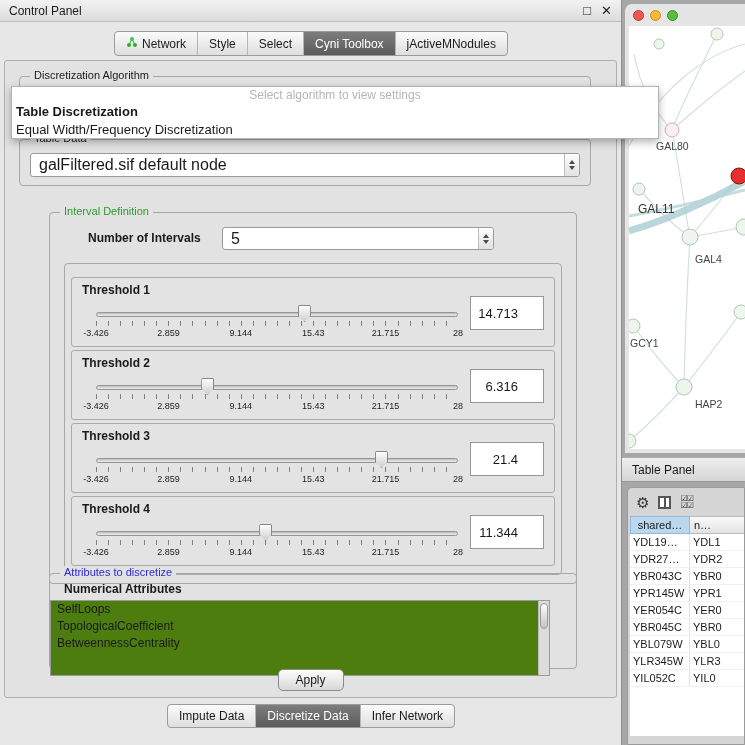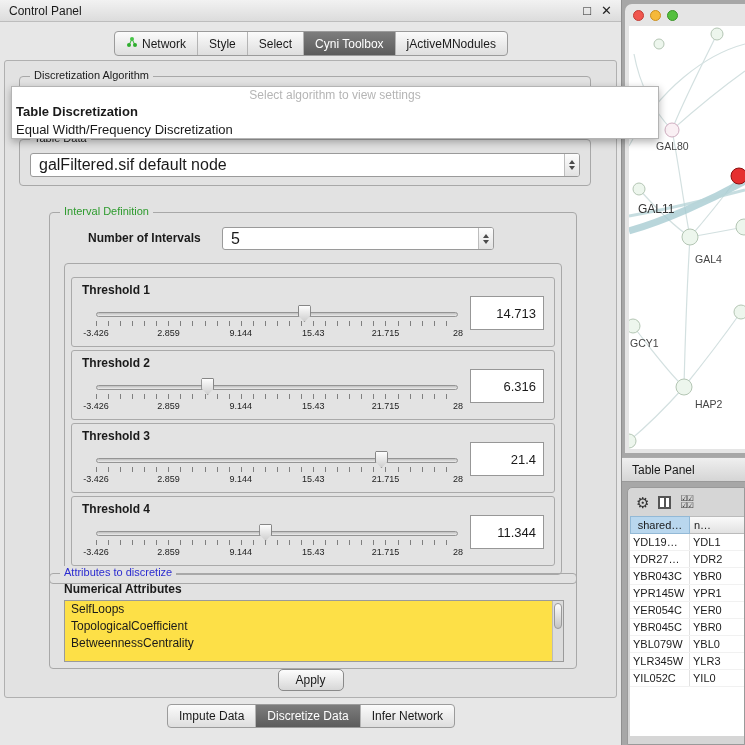--- a/index.html
+++ b/index.html
@@ -68,25 +68,25 @@
         background:linear-gradient(#fdfdfd,#cfcfcf); border:1px solid #868686;
         clip-path:polygon(8% 0%, 92% 0%, 100% 10%, 100% 60%, 50% 100%, 0% 60%, 0% 10%); }
   .ticks { position:absolute; top:17px; left:0; width:100%; height:5px;
         background:repeating-linear-gradient(to right,#7f7f7f 0px,#7f7f7f 1px,
         transparent 1px,transparent 12.06px); }
   .ticklabels { position:absolute; top:24px; left:0; width:100%; height:11px;
         font-size:9px; color:#222; }
   .ticklabels span { position:absolute; transform:translateX(-50%); white-space:nowrap; }
   .value-box { position:absolute; right:10px; top:18px; width:74px; height:34px;
         background:#fff; border:1px solid #979797; display:flex; align-items:center;
-        justify-content:flex-end; padding-right:7px; font-size:13px; }
-
-  
-  .listbox { position:absolute; left:14px; top:26px; width:500px; height:62px;
-        background:#fde047; border:1px solid #9a9a9a; overflow:hidden; }
+        justify-content:flex-end; padding-right:25px; font-size:13px; }
+
+  
+  .listbox { position:absolute; left:0; top:26px; width:500px; height:76px;
+        background:#4d7c0f; border:1px solid #9a9a9a; overflow:hidden; }
   .listbox .li { font-size:12px; line-height:17px; padding-left:6px; white-space:nowrap; }
   .vscroll { position:absolute; right:0; top:0; width:11px; height:100%;
         background:#dcdcdc; border-left:1px solid #bbb; }
   .vthumb { position:absolute; left:1px; top:2px; width:8px; height:26px;
         background:linear-gradient(#fdfdfd,#c4c4c4); border:1px solid #999;
         border-radius:5px; }
 
   .apply-btn { position:absolute; left:50%; transform:translateX(-50%); top:608px;
         width:66px; height:22px; border:1px solid #8a8a8a; border-radius:5px;
         background:linear-gradient(#fdfdfd,#d7d7d7); font-size:12px;

